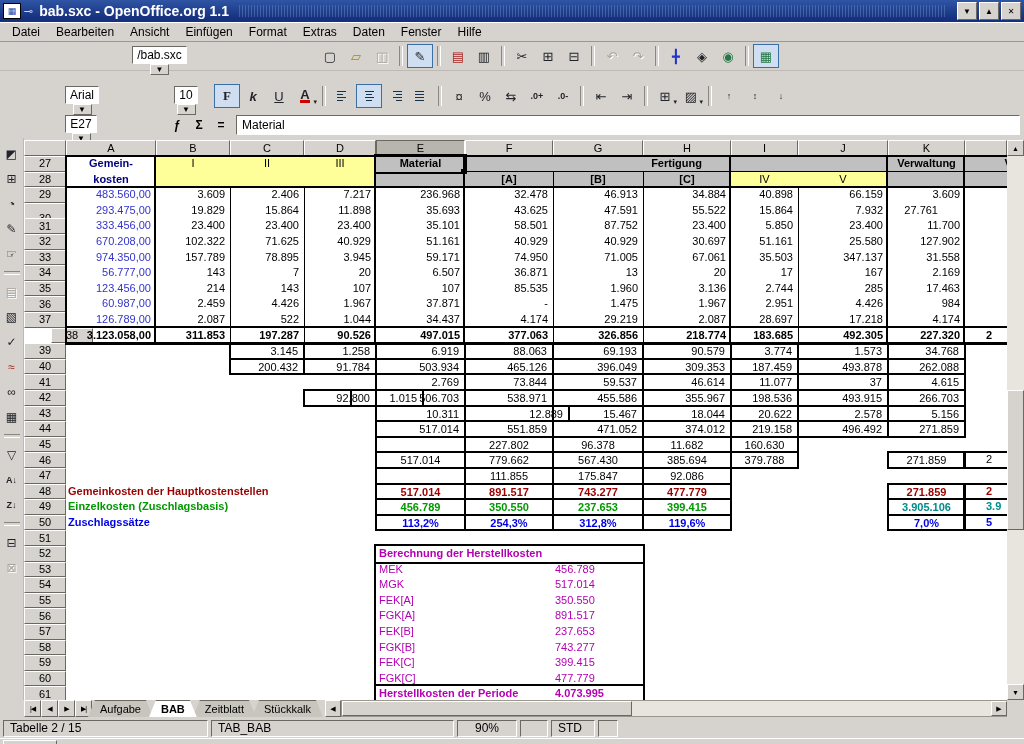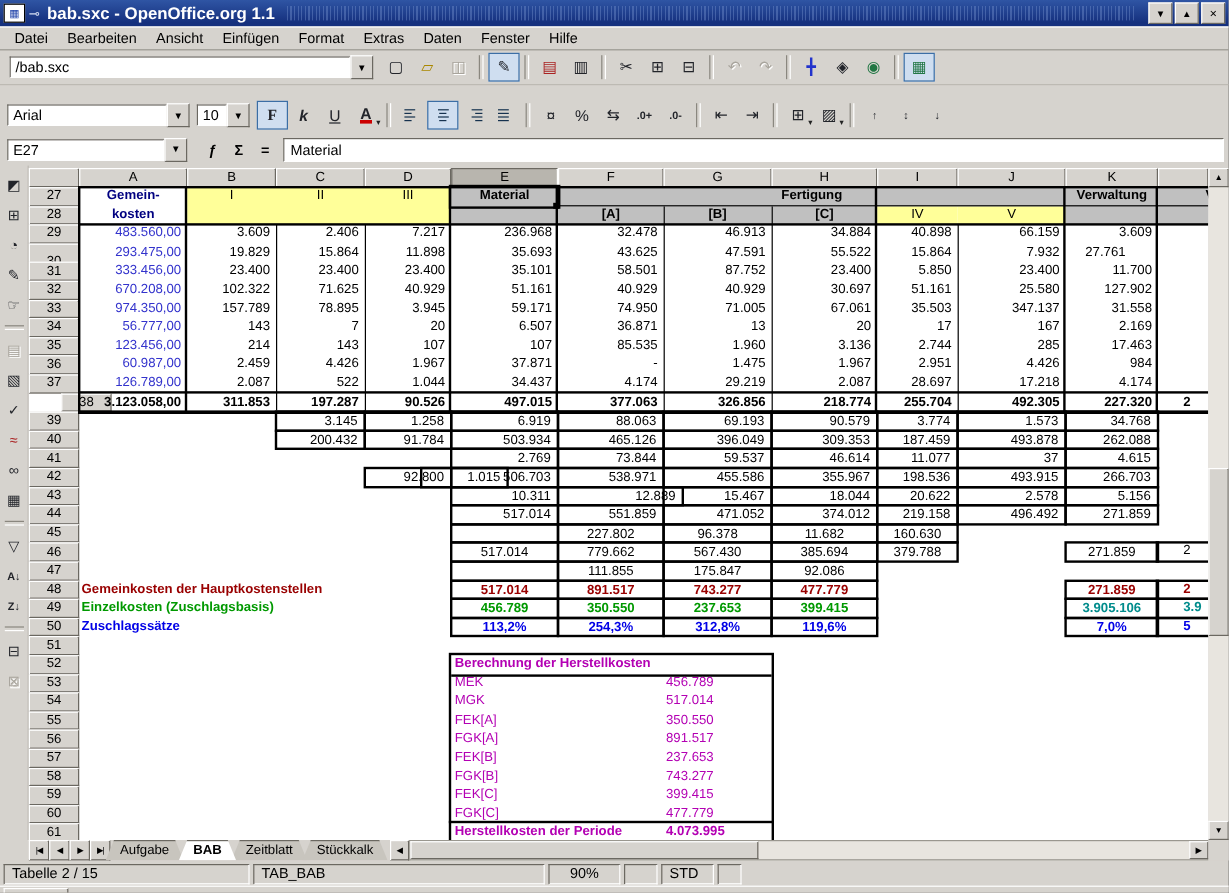--- a/index.html
+++ b/index.html
@@ -22,21 +22,21 @@
   .menu-item{padding:2px 8px;white-space:nowrap;}
   
   .hbar{position:absolute;left:0;width:1024px;display:flex;align-items:center;box-sizing:border-box;}
   #funcbar{top:42px;height:29px;padding-left:8px;border-bottom:1px solid #bdbab3;}
   #ministrip{top:71px;height:10px;padding-left:4px;display:flex;align-items:center;gap:4px;}
   .dots{width:26px;height:5px;border:1px solid #9a978f;
     background:repeating-linear-gradient(90deg,#b3b0a9 0 2px,#d6d3ce 2px 4px);}
   .mini-glyph{font-size:8px;color:#8a877f;line-height:8px;}
   #formatbar{top:81px;height:30px;padding-left:6px;}
   #formulabar{top:111px;height:27px;padding-left:6px;}
-  .combo{display:flex;align-items:center;height:20px;margin-right:6px;}
+  .combo{display:flex;align-items:center;height:20px;margin-right:6px;flex-direction:column;}
   .combo-text{background:#fff;border:1px solid;border-color:#6b6861 #fff #fff #6b6861;height:18px;box-sizing:border-box;
     font-size:12px;padding:1px 4px;display:flex;align-items:center;}
   .combo-arrow{width:17px;height:18px;background:#d6d3ce;border:1px solid;border-color:#fff #6b6861 #6b6861 #fff;
     font-size:8px;display:flex;align-items:center;justify-content:center;}
   .tbtn{min-width:24px;height:22px;display:flex;align-items:center;justify-content:center;font-size:13px;color:#22242a;
     border:1px solid transparent;position:relative;}
   .tbtn .glyph.sm{font-size:9px;font-weight:bold;}
   .tbtn.pressed{border:1px solid #3b6ea5;background:#cfdef0;}
   .tbtn.disabled{color:#a8a49c;text-shadow:1px 1px 0 #fff;}
   .tsep{width:2px;height:20px;border-left:1px solid #8a877f;border-right:1px solid #fff;margin:0 4px;}
@@ -544,21 +544,21 @@
       <div class="gc num" style="left: 774px; top: 172px; width: 90px; height: 15.6px;">17.218</div>
       <div class="gc num" style="left: 864px; top: 172px; width: 77px; height: 15.6px;">4.174</div>
       <div class="gc num tot" style="left: 42px; top: 187.6px; width: 90px; height: 15.6px;">3.123.058,00</div>
       <div class="gc num tot" style="left: 132px; top: 187.6px; width: 74px; height: 15.6px;">311.853</div>
       <div class="gc num tot" style="left: 206px; top: 187.6px; width: 74px; height: 15.6px;">197.287</div>
       <div class="gc num tot" style="left: 280px; top: 187.6px; width: 72px; height: 15.6px;">90.526</div>
       <div class="gc num tot" style="left: 352px; top: 187.6px; width: 89px; height: 15.6px;">497.015</div>
       <div class="gc num tot" style="left: 441px; top: 187.6px; width: 88px; height: 15.6px;">377.063</div>
       <div class="gc num tot" style="left: 529px; top: 187.6px; width: 90px; height: 15.6px;">326.856</div>
       <div class="gc num tot" style="left: 619px; top: 187.6px; width: 88px; height: 15.6px;">218.774</div>
-      <div class="gc num tot" style="left: 707px; top: 187.6px; width: 67px; height: 15.6px;">255.704</div>
+      <div class="gc num tot" style="left: 707px; top: 187.6px; width: 67px; height: 15.6px;">183.685</div>
       <div class="gc num tot" style="left: 774px; top: 187.6px; width: 90px; height: 15.6px;">492.305</div>
       <div class="gc num tot" style="left: 864px; top: 187.6px; width: 77px; height: 15.6px;">227.320</div>
       <div class="gc tot" style="left: 962px; top: 187.6px; width: 38px; height: 15.6px;">2</div>
       <div class="gc ln" style="left: 41px; top: 15px; width: 942px; height: 2px;"></div>
       <div class="gc ln" style="left: 41px; top: 45.8px; width: 942px; height: 2px;"></div>
       <div class="gc ln" style="left: 41px; top: 185.8px; width: 942px; height: 2px;"></div>
       <div class="gc ln" style="left: 41px; top: 201.8px; width: 942px; height: 3px;"></div>
       <div class="gc ln" style="left: 441px; top: 31.2px; width: 542px; height: 1px;"></div>
       <div class="gc ln" style="left: 41px; top: 15px; width: 2px; height: 190px;"></div>
       <div class="gc ln" style="left: 130px; top: 15px; width: 2px; height: 190px;"></div>

